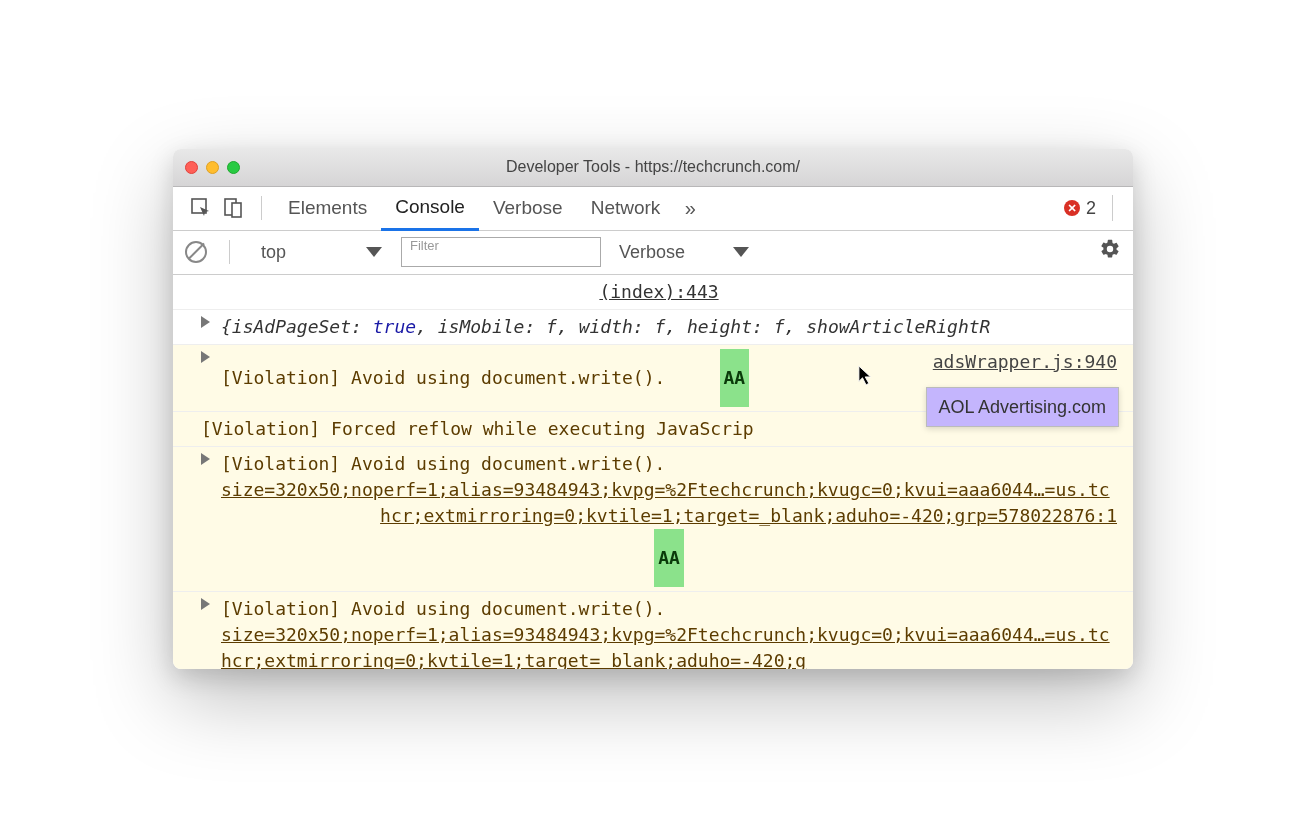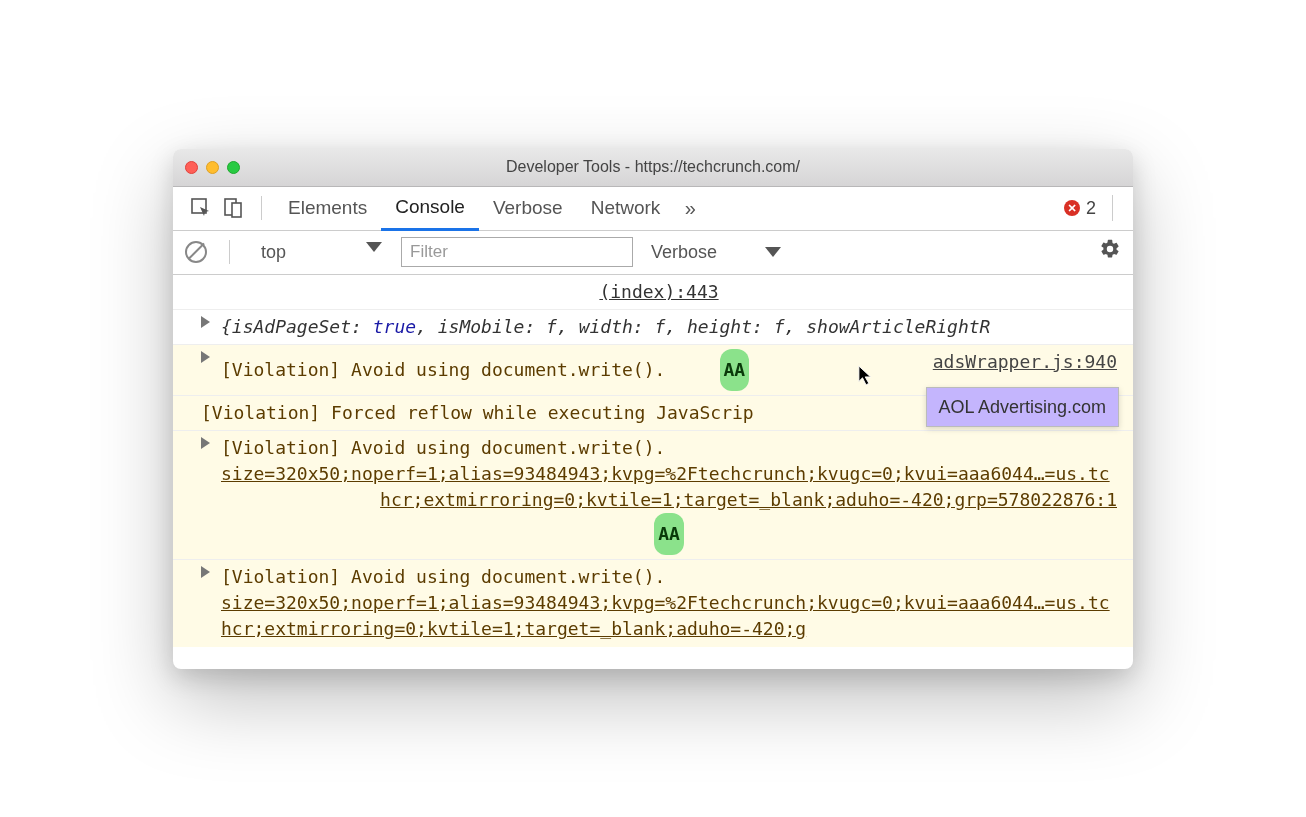--- a/index.html
+++ b/index.html
@@ -138,41 +138,41 @@
     content: '';
     position: absolute;
     width: 2px; height: 22px;
     background: #888;
     left: 50%; top: -2px;
     transform: rotate(45deg) translateX(-50%);
     transform-origin: center;
   }
   .ctx-select {
     display: flex;
-    align-items: flex-start;
+    align-items: center;
     gap: 80px;
     border: 1px solid transparent;
     padding: 4px 8px;
     cursor: pointer;
   }
   .dropdown-arrow {
     width: 0; height: 0;
     border-left: 8px solid transparent;
     border-right: 8px solid transparent;
     border-top: 10px solid #555;
   }
   .filter-input {
     border: 1px solid #aaa;
     height: 30px;
-    width: 232px;
+    width: 200px;
     padding: 0 8px;
-    font-size: 17px;
+    font-size: 13px;
     color: #888;
     display: flex;
-    align-items: center;
+    align-items: flex-start;
   }
   .level-select {
     display: flex;
     align-items: center;
     gap: 48px;
     padding: 4px 8px;
     cursor: pointer;
   }
   .gear {
     margin-left: auto;
@@ -217,22 +217,22 @@
   }
   .row .content {
     padding-left: 20px;
   }
   .italic { font-style: italic; }
   .kw-true { color: #1a1aa6; }
   .badge {
     display: inline-block;
     background: #8be28b;
     color: #0a3a0a;
-    padding: 8px 4px;
-    border-radius: 12px;
+    padding: 16px 4px;
+    border-radius: 0;
     font-weight: bold;
     cursor: pointer;
   }
   .link-under { text-decoration: underline; cursor: pointer; }
   .wrap { word-break: break-all; }
   .right-align { text-align: center; }
   .tooltip {
     position: absolute;
     top: 112px;
     right: 14px;

